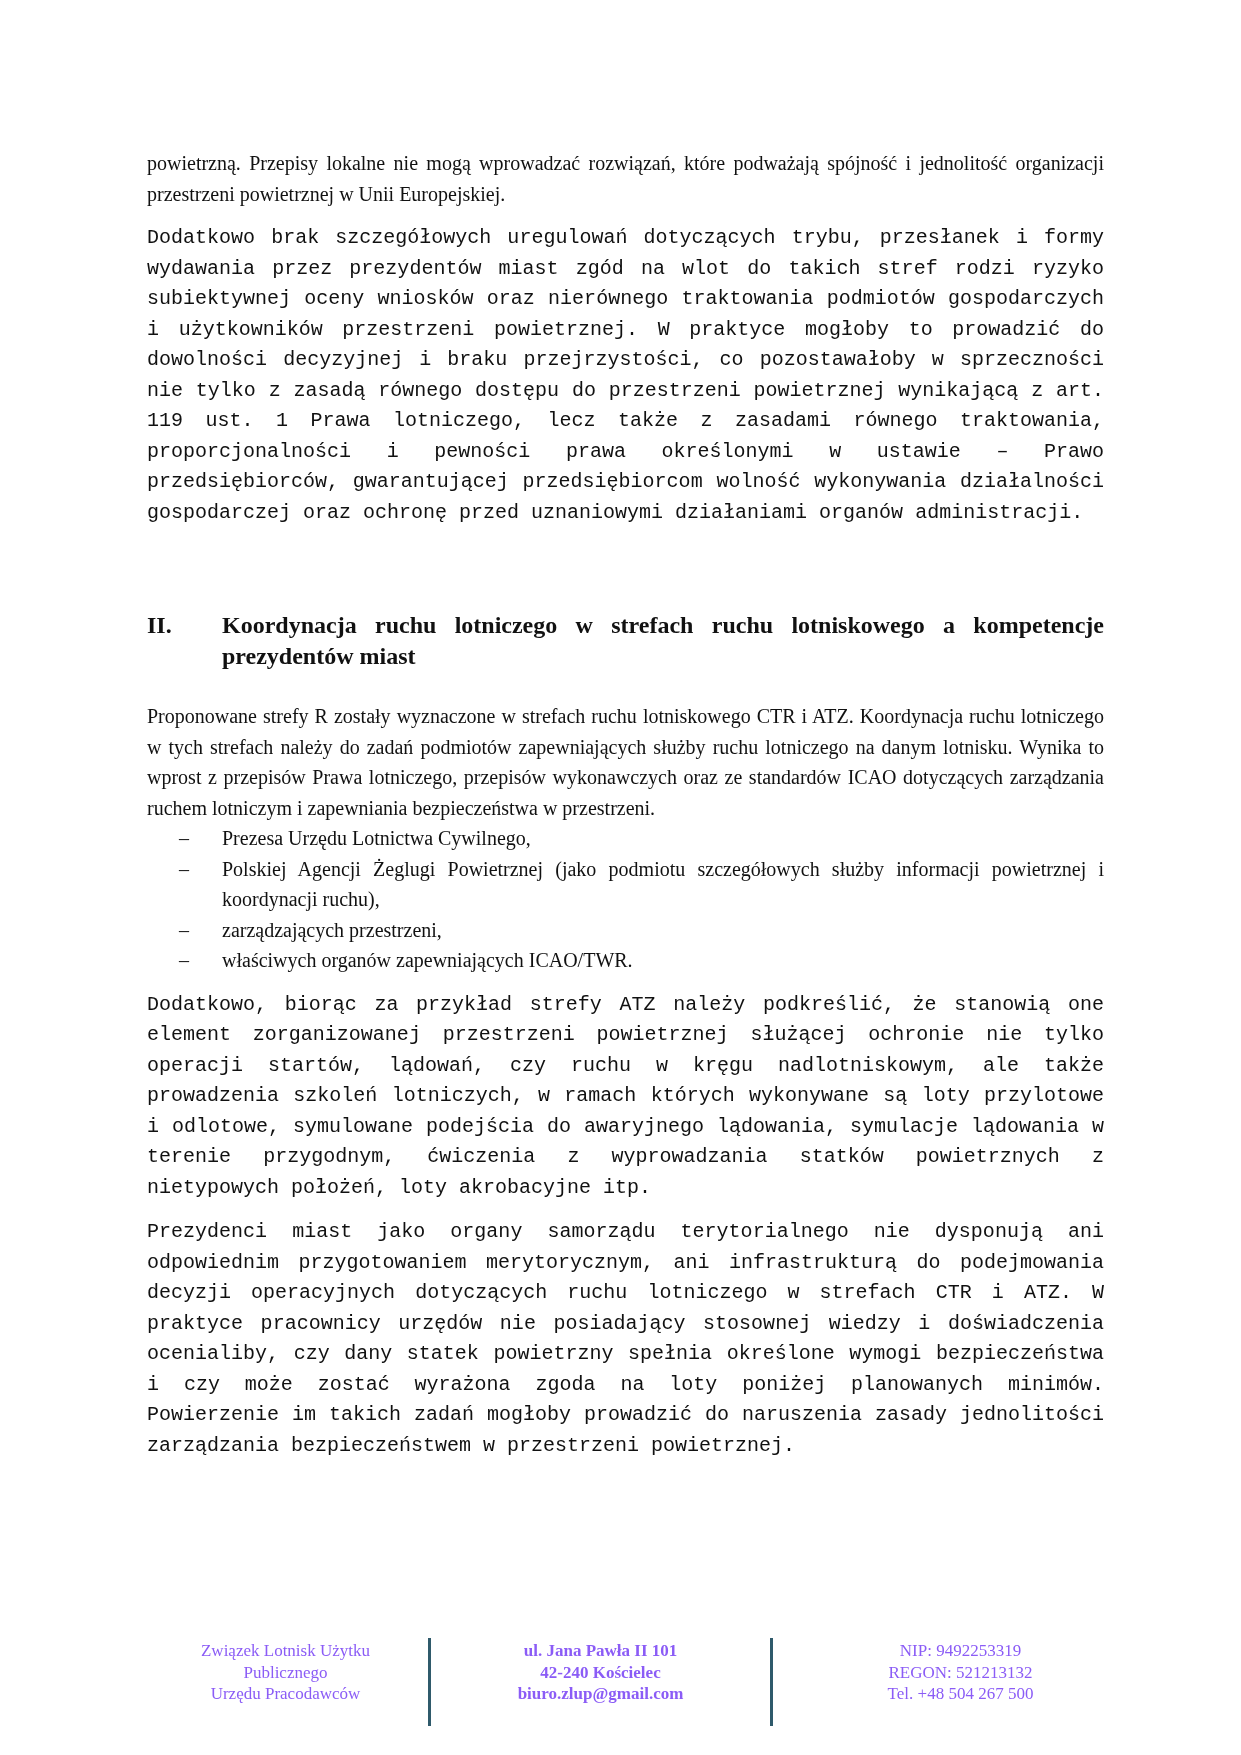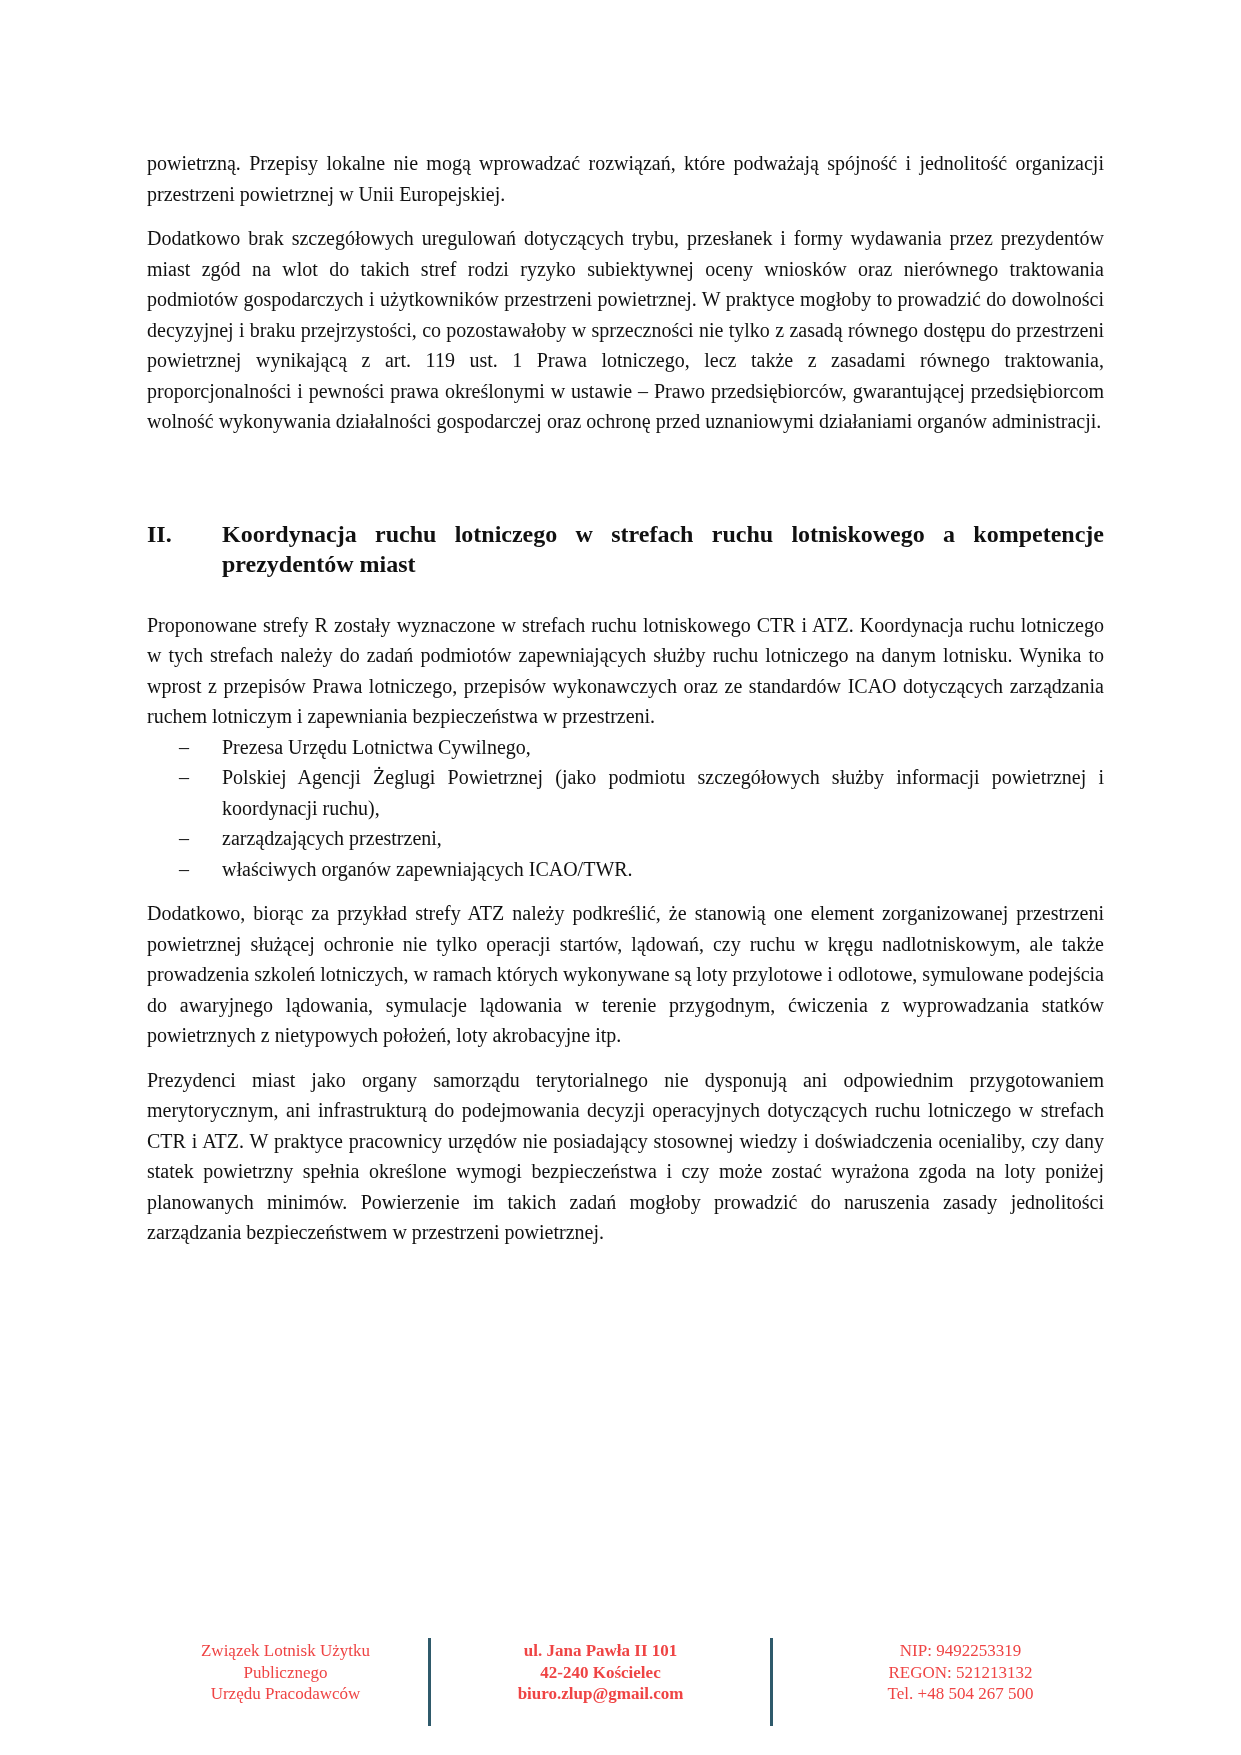--- a/index.html
+++ b/index.html
@@ -1,30 +1,30 @@
 <!DOCTYPE html>
 <html><head>
 <meta charset="utf-8">
 <style>
   html, body { margin: 0; padding: 0; background: #ffffff; }
   body { width: 1241px; height: 1755px; position: relative; overflow: hidden;
          font-family: "Liberation Serif", "DejaVu Serif", serif; color: #111; }
   .page { position: absolute; left: 147px; top: 116px; width: 957px; margin-top: 32px; }
   p { margin: 0; font-size: 20px; line-height: 30.5px; text-align: justify; }
-  .gap { margin-top: 14px; }
+  .gap { margin-top: 14px; font-family: Liberation Mono, monospace; }
   .heading { display: flex; margin-top: 82px; font-weight: bold; font-size: 24px; line-height: 30.5px; }
   .heading .num { width: 75px; flex: 0 0 75px; }
   .heading .txt { flex: 1; text-align: justify; }
   .after-heading { margin-top: 30px; }
   ul.dash { list-style: none; margin: 0; padding: 0; }
   ul.dash li { display: flex; font-size: 20px; line-height: 30.5px; text-align: justify; }
   ul.dash li .bullet { width: 75px; flex: 0 0 75px; padding-left: 32px; box-sizing: border-box; }
   ul.dash li .itxt { flex: 1; }
   .footer { position: absolute; left: 143px; top: 1638px; width: 957px; height: 88px; display: flex;
-            font-family: "Liberation Serif", "DejaVu Serif", serif; font-size: 17px; line-height: 21.5px; color: #ef4444; }
+            font-family: "Liberation Serif", "DejaVu Serif", serif; font-size: 17px; line-height: 21.5px; color: #8b5cf6; }
   .fcol { flex: 1; text-align: center; padding-top: 2px; }
   .fcol.c1 { flex: 0 0 285px; }
   .fcol.c2 { flex: 0 0 339px; font-weight: bold; }
   .fcol.c3 { flex: 1; padding-left: 48px; }
   .fdiv { width: 3px; background: #2f5a6b; height: 88px; flex: 0 0 3px; }
 </style>
 </head>
 <body>
 
 <div class="page">

